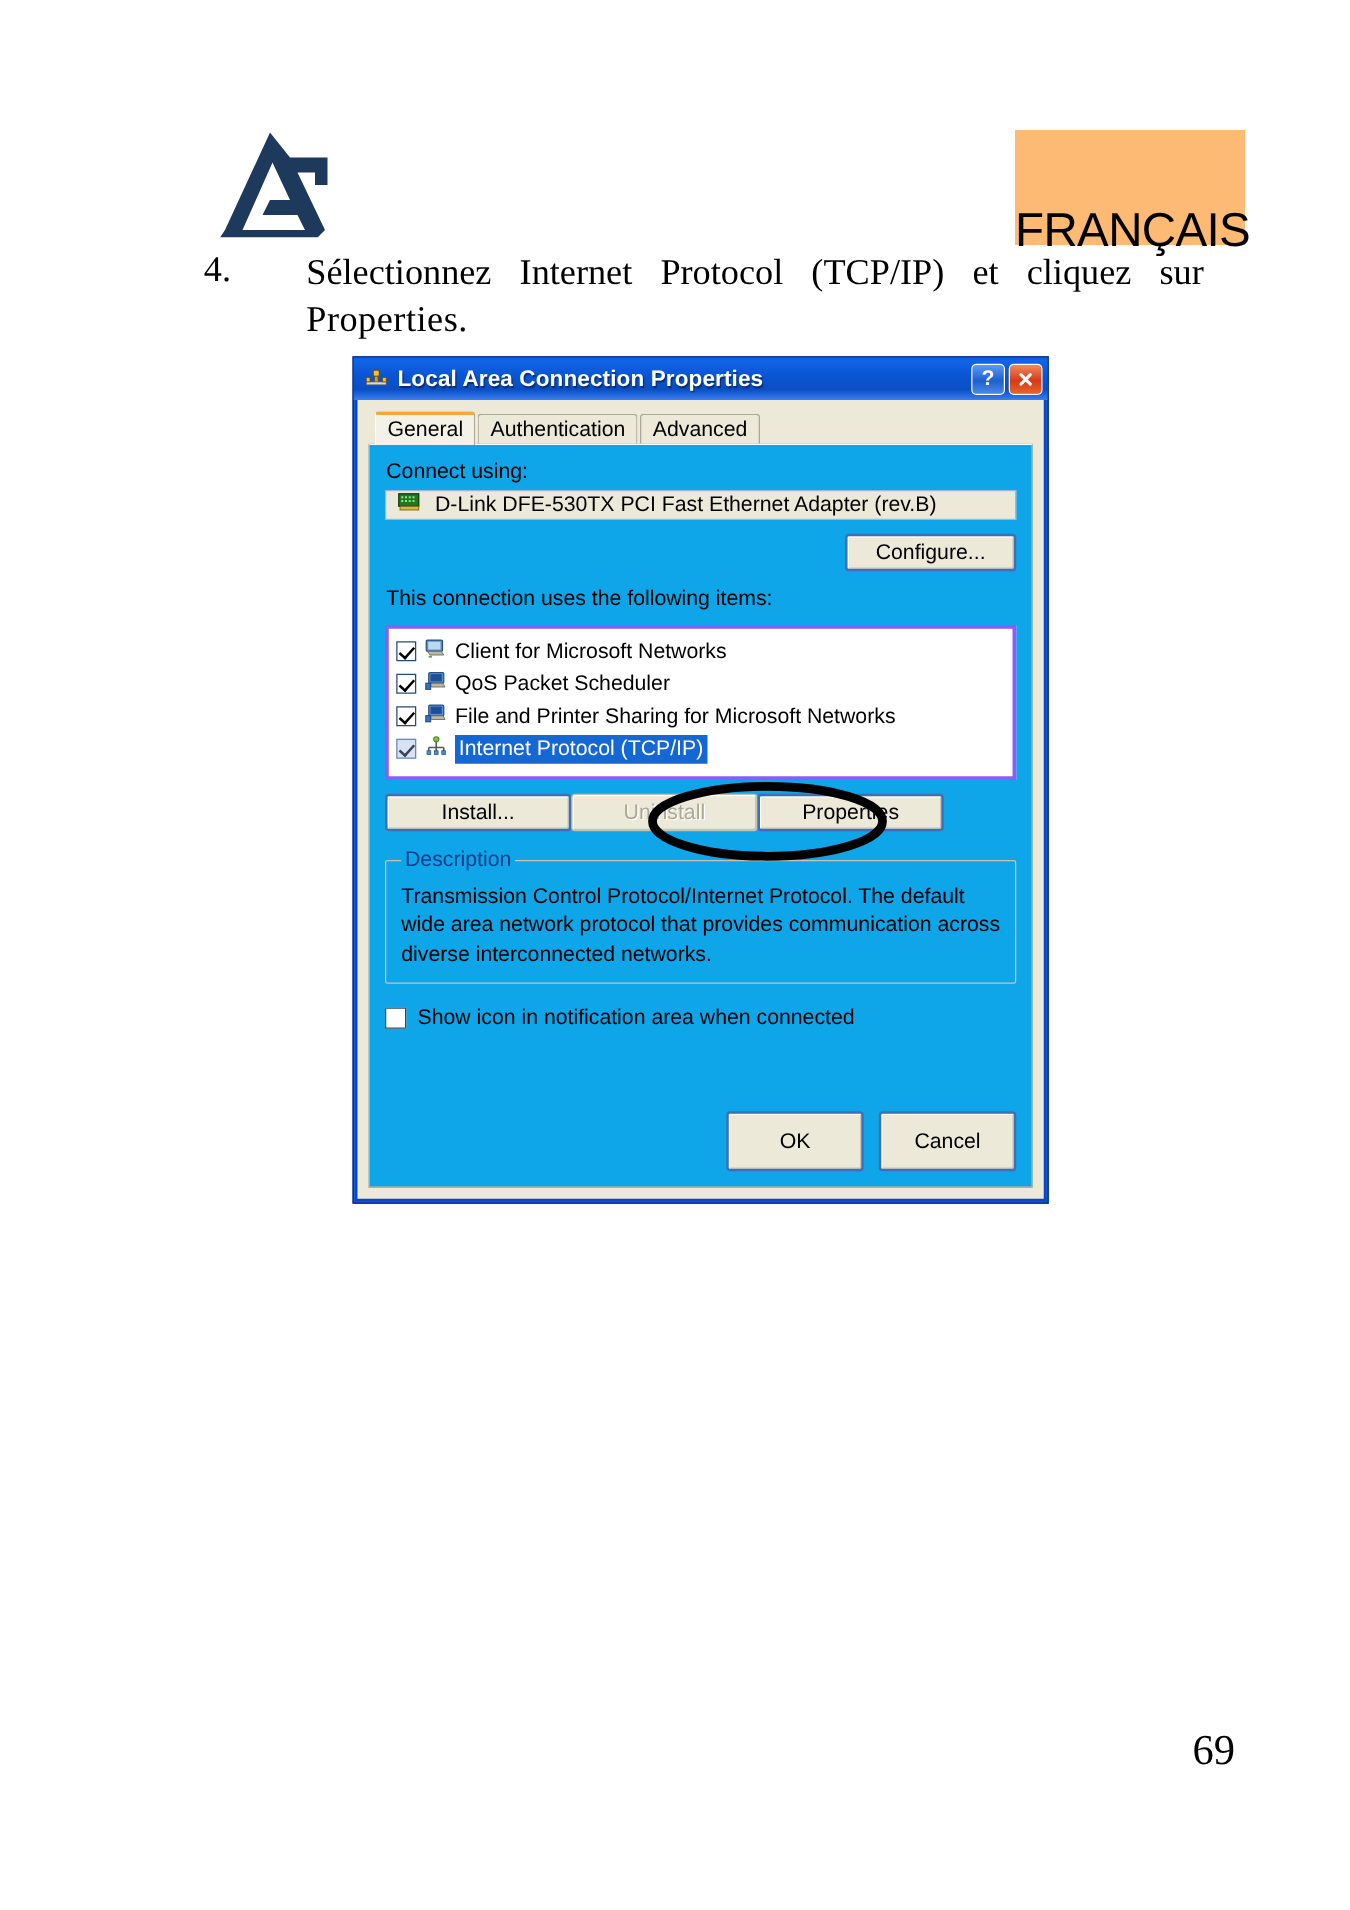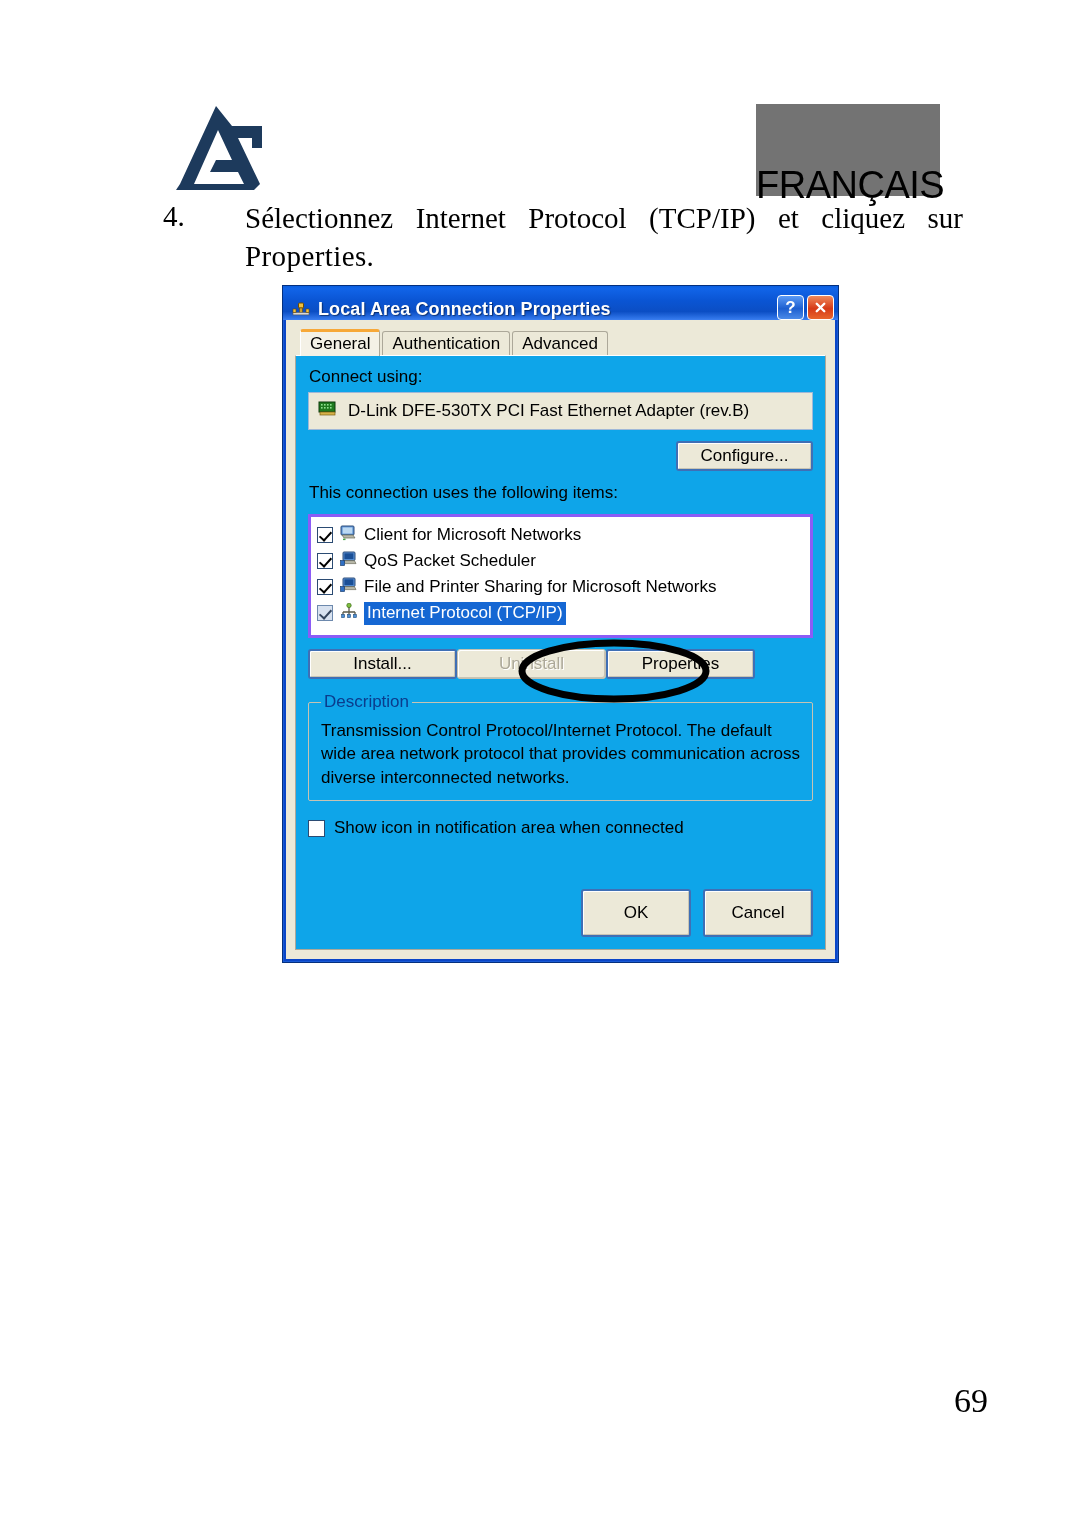--- a/index.html
+++ b/index.html
@@ -19,25 +19,25 @@
   #atlantis-logo {
     position: absolute;
     left: 176px;
     top: 104px;
     width: 90px;
     height: 86px;
   }
 
   #lang-banner {
     position: absolute;
-    left: 756px;
+    left: 812px;
     top: 104px;
     width: 184px;
     height: 92px;
-    background: #737373;
+    background: #fdba74;
   }
   #lang-banner .lang-text {
     position: absolute;
     left: 0;
     right: 2px;
     bottom: -8px;
     text-align: right;
     font-family: "Liberation Sans", sans-serif;
     font-size: 38px;
     color: #000000;
@@ -87,21 +87,21 @@
     box-sizing: border-box;
     font-family: "Liberation Sans", sans-serif;
     box-shadow: 0 0 0 1px #1a5ad4 inset;
   }
 
   .titlebar {
     position: relative;
     height: 34px;
     background: linear-gradient(180deg,#0a5fe0 0%, #1164e8 8%, #0a55d4 42%, #0b4ec4 75%, #2f74e8 95%, #3d7ff0 100%);
     display: flex;
-    align-items: flex-end;
+    align-items: center;
     padding: 0 4px 0 8px;
     box-sizing: border-box;
   }
   .titlebar .tb-icon {
     width: 20px; height: 20px;
     margin-right: 7px;
     flex: 0 0 auto;
   }
   .titlebar .tb-title {
     color: #fff;
@@ -187,21 +187,21 @@
     padding: 11px 12px;
   }
 
   .lbl {
     font-size: 17px;
     color: #000;
     margin: 0 0 5px 1px;
   }
 
   .adapter-box {
-    height: 38px;
+    height: 24px;
     background: #ece9d8;
     border: 1px solid #9fb8d8;
     display: flex;
     align-items: center;
     padding-left: 9px;
     box-sizing: border-box;
     font-size: 17px;
     color: #000;
   }
   .adapter-box .nic-icon { margin-right: 10px; flex:0 0 auto; }

